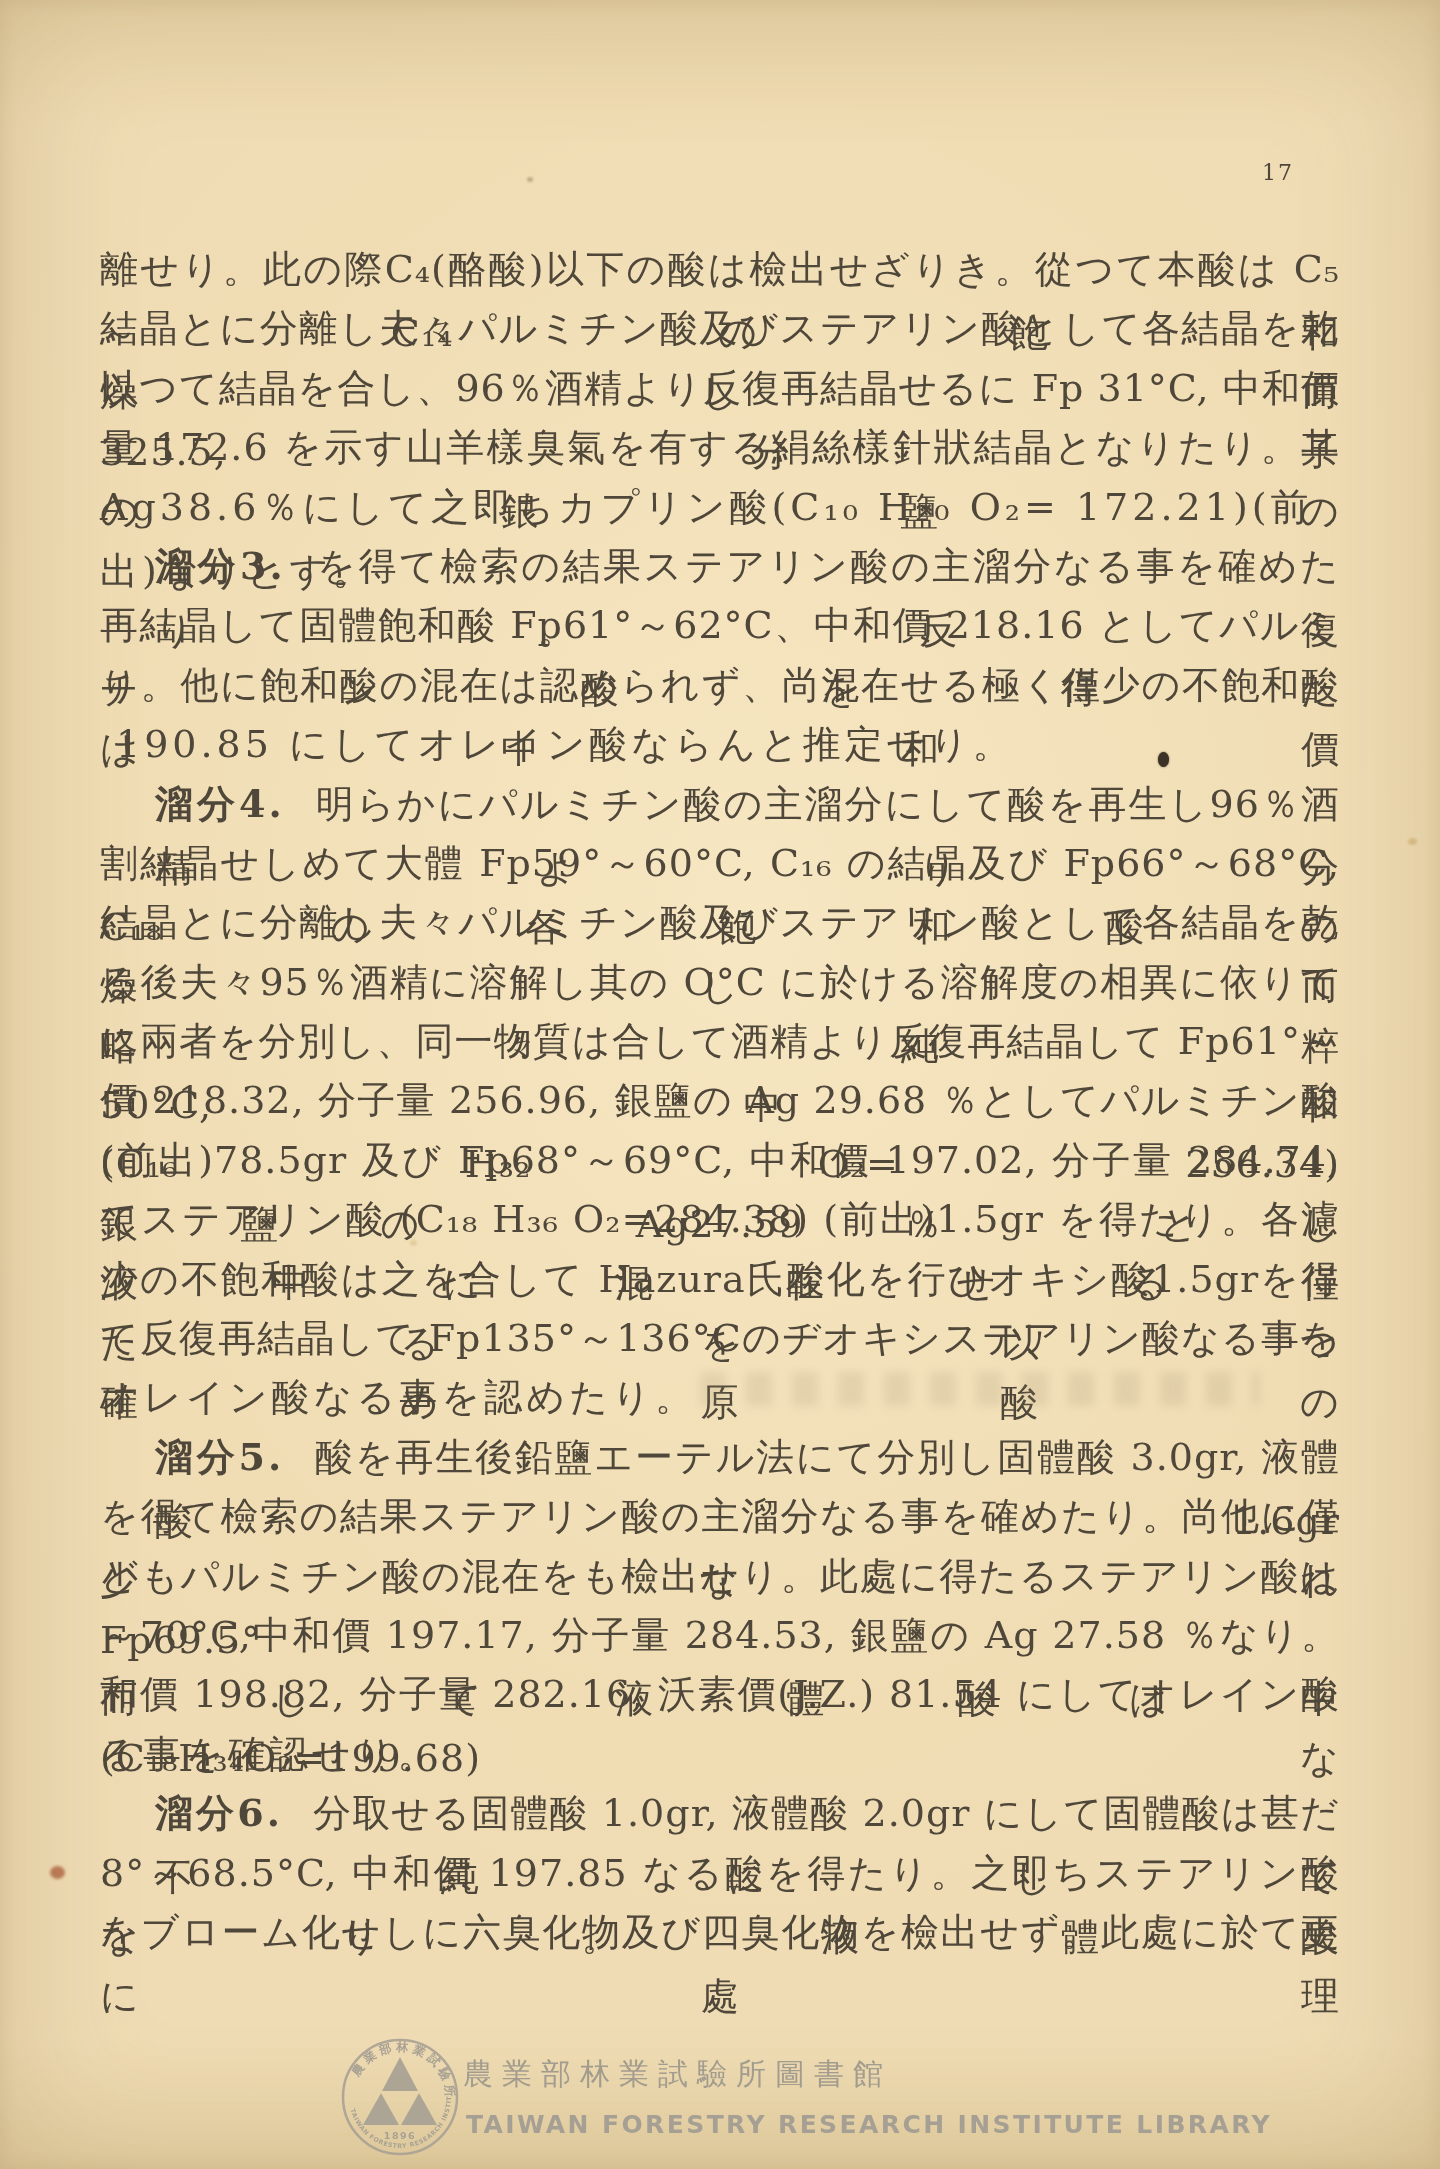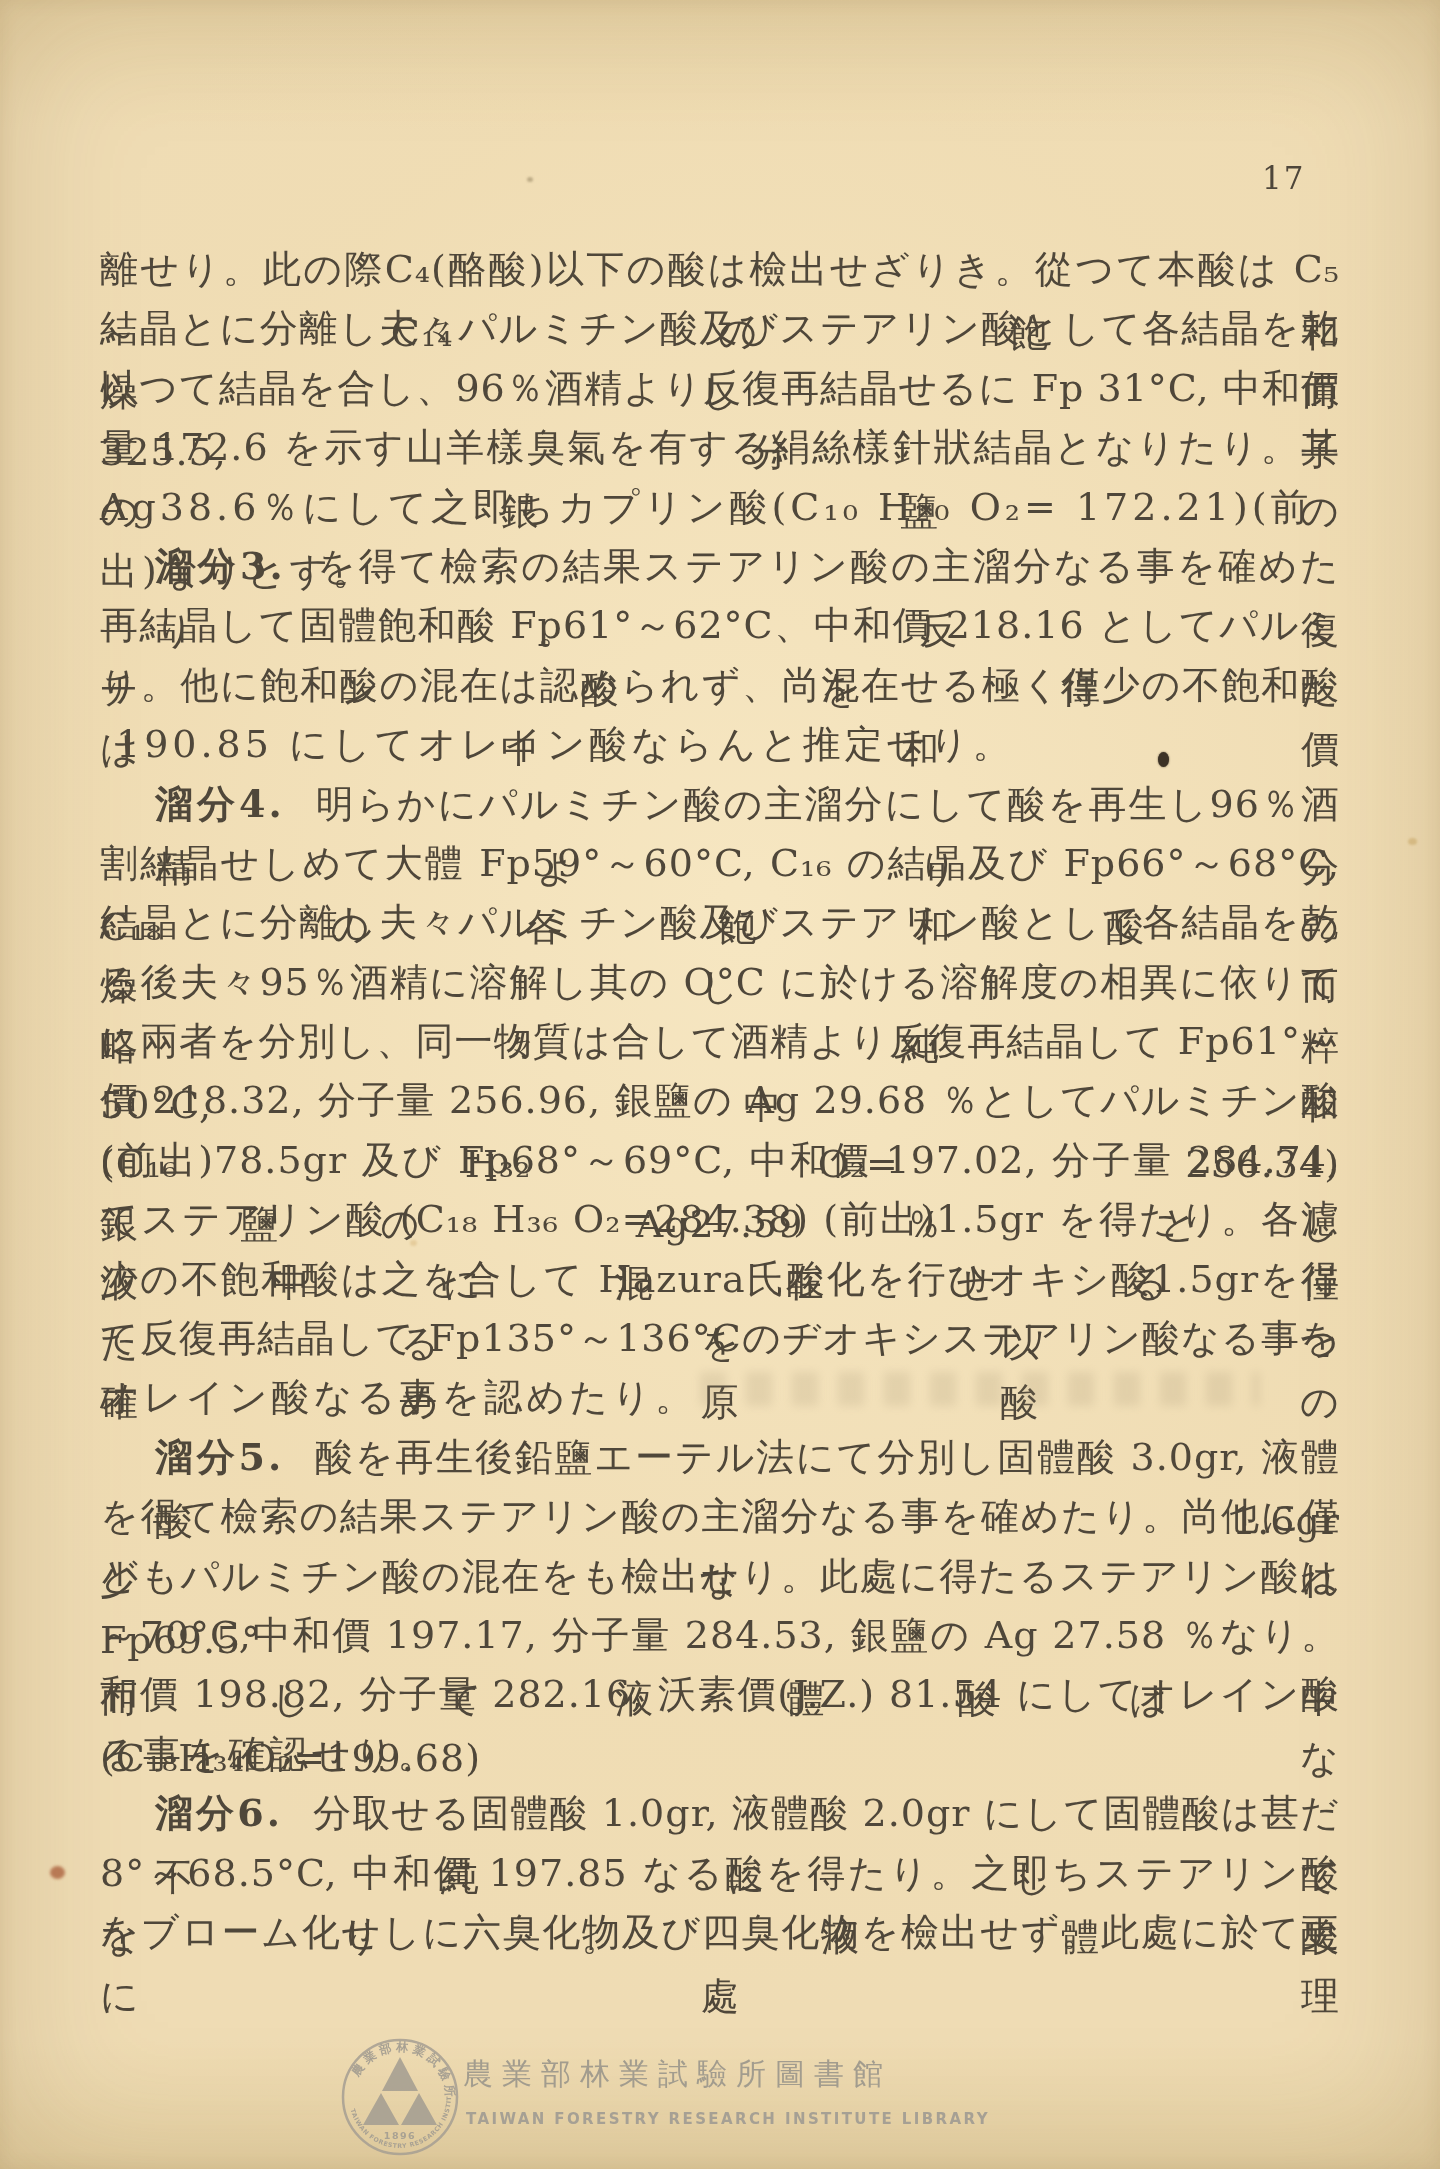--- a/index.html
+++ b/index.html
@@ -11,21 +11,21 @@
   .paper{
     position:absolute;inset:0;
     background:
       radial-gradient(ellipse 1200px 1500px at 52% 42%, rgba(255,243,210,0.45) 0%, rgba(244,225,180,0.15) 55%, rgba(0,0,0,0) 75%),
       linear-gradient(180deg, #e9d5a9 0%, #efdcb4 6%, #efdcb4 94%, #e7d3a6 100%),
       #eedbb4;
     box-shadow: inset 0 0 140px rgba(122,92,40,0.22), inset 0 0 18px rgba(122,92,40,0.12);
   }
   .page-number{
     position:absolute;top:160px;left:1262px;
-    font-size:31px;color:#4e463a;letter-spacing:2px;
+    font-size:22px;color:#4e463a;letter-spacing:2px;
   }
   .textblock{
     position:absolute;left:100px;top:237px;width:1240px;
     color:#4f473a;
   }
   .line{
     height:59.4px;line-height:64px;font-size:38px;white-space:nowrap;
     text-align:justify;text-align-last:justify;letter-spacing:1px;white-space:normal;
     overflow:visible;
   }
@@ -46,21 +46,21 @@
     filter:blur(5px);opacity:.32;
   }
   .watermark-title{
     position:absolute;left:463px;top:2054px;
     font-family:"DejaVu Sans", sans-serif;
     font-size:30px;letter-spacing:9px;color:#a29c8e;font-weight:500;white-space:nowrap;
   }
   .watermark-sub{
     position:absolute;left:466px;top:2110px;
     font-family:"DejaVu Sans", sans-serif;
-    font-size:15px;letter-spacing:2.4px;color:#a6a094;font-weight:bold;white-space:nowrap;
+    font-size:25px;letter-spacing:2.4px;color:#a6a094;font-weight:bold;white-space:nowrap;
   }
   .seal{position:absolute;left:338px;top:2035px;width:124px;height:124px;}
 </style>
 </head>
 <body>
 
 <div class="paper"></div>
 
 <div class="page-number">17</div>
 

